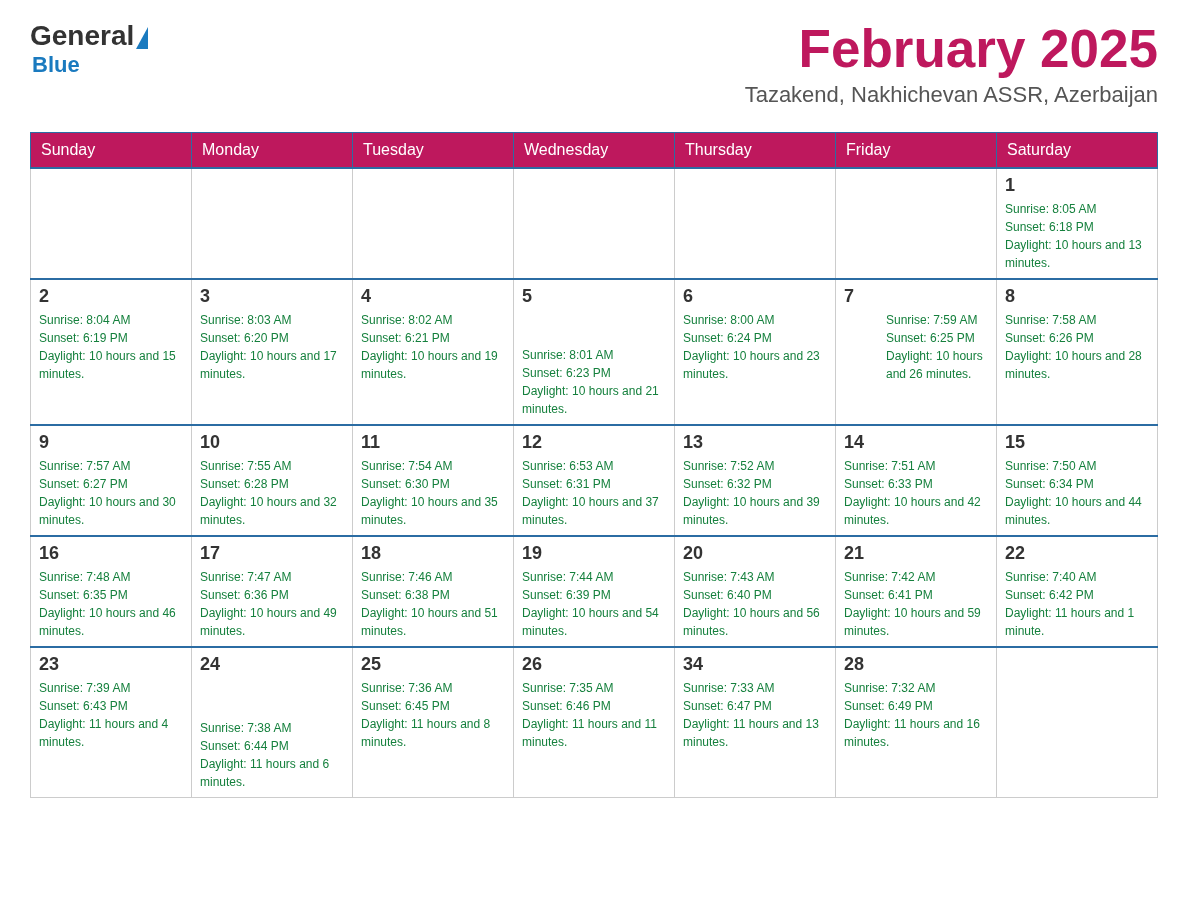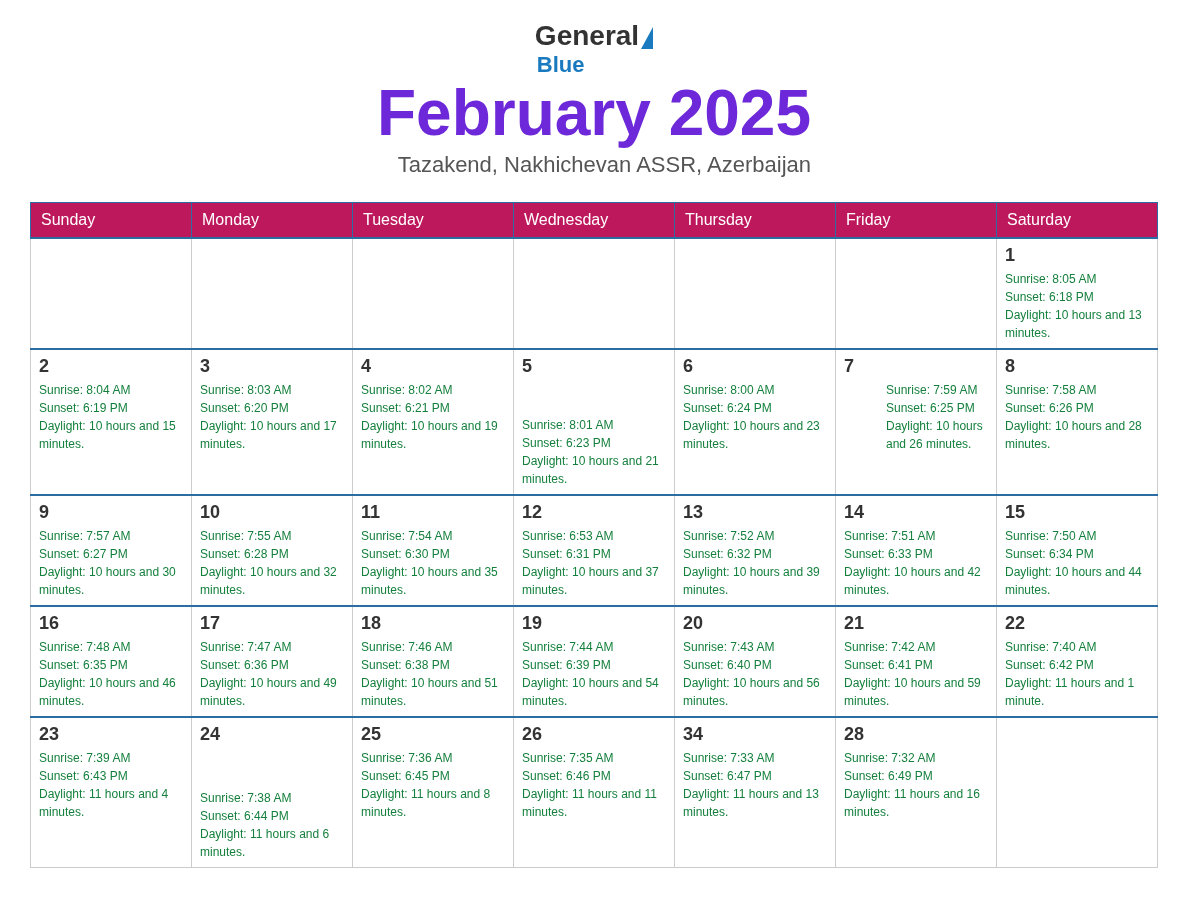--- a/index.html
+++ b/index.html
@@ -6,23 +6,22 @@
     body {
       font-family: Arial, sans-serif;
       background: #fff;
       width: 1188px;
       min-height: 918px;
       padding: 20px 30px;
     }
     .header {
       display: flex;
       justify-content: space-between;
-      align-items: center;
+      align-items: flex-start;
       margin-bottom: 24px;
-      flex-direction: column;
     }
     .logo {
       display: flex;
       flex-direction: column;
       align-items: flex-start;
     }
     .logo-general {
       font-size: 28px;
       font-weight: bold;
       color: #333;
@@ -41,23 +40,23 @@
     .logo-subtitle {
       color: #1a7abf;
       font-size: 22px;
       font-weight: bold;
       margin-left: 2px;
     }
     .title-section {
       text-align: right;
     }
     .month-title {
-      font-size: 64px;
+      font-size: 53px;
       font-weight: bold;
-      color: #6d28d9;
+      color: #be185d;
       line-height: 1.1;
     }
     .location-title {
       font-size: 22px;
       color: #555;
       margin-top: 4px;
     }
     .calendar {
       width: 100%;
       border-collapse: collapse;

